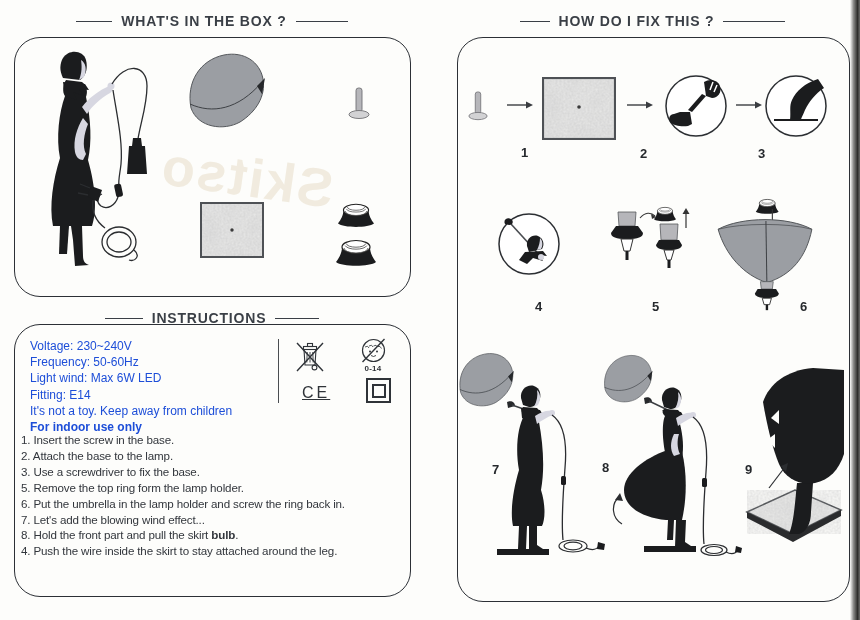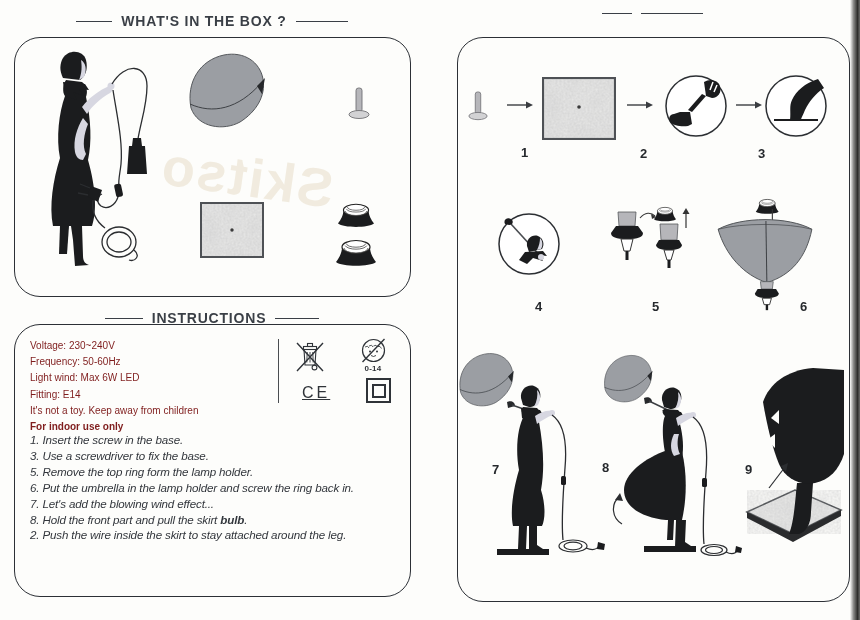--- a/index.html
+++ b/index.html
@@ -3,21 +3,21 @@
 <meta charset="utf-8">
 <style>
   html,body{margin:0;padding:0;background:#e9e9e7;}
   .sheet{position:relative;width:860px;height:620px;background:#fdfdfb;overflow:hidden;
          font-family:"Liberation Sans",sans-serif;color:#32363c;}
   .abs{position:absolute;}
   .hdr{display:flex;align-items:center;justify-content:center;gap:9px;
        font-size:14px;font-weight:700;letter-spacing:0.8px;color:#3a3f46;}
   .hdr .ln{border-top:1.6px solid #3a3f46;height:0;}
   .panel{border:1.6px solid #2c3036;border-radius:26px;background:transparent;}
-  .specs{font-size:10px;line-height:16.2px;color:#7f1d1d;white-space:nowrap;}
+  .specs{font-size:12px;line-height:16.2px;color:#1d4ed8;white-space:nowrap;}
   .specs .b{font-weight:700;}
   .steps{font-size:11.6px;line-height:15.9px;letter-spacing:-0.15px;color:#32363c;white-space:nowrap;}
   .stepnum{font-size:13px;font-weight:700;color:#26292d;}
   .wm{transform:scaleX(-1) rotate(-8deg);color:#efe9db;font-weight:700;font-size:54px;
       letter-spacing:2px;opacity:.85;}
   .cetxt{font-size:16px;letter-spacing:3px;color:#2f3338;}
   .agelbl{font-size:8px;font-weight:700;color:#2f3338;text-align:center;letter-spacing:.3px;}
   .sq2{border:2.3px solid #2f3338;display:flex;align-items:center;justify-content:center;}
   .sq2 .in{border:2.3px solid #2f3338;width:10px;height:10px;}
   svg{display:block;}
@@ -149,32 +149,34 @@
     </svg>
     <div class="agelbl">0-14</div>
   </div>
 
   <div class="abs cetxt" style="left:302px;top:384px;text-decoration:underline;">CE</div>
 
   <div class="abs sq2" style="left:366px;top:378px;width:21px;height:21px;">
     <div class="in"></div>
   </div>
 
-  <div class="abs steps" style="left:30px;top:432px;font-style:italic;">
+  <div class="abs steps" style="left:21px;top:432px;">
     <div>1. Insert the screw in the base.</div>
+    <div>2. Attach the base to the lamp.</div>
     <div>3. Use a screwdriver to fix the base.</div>
     <div>5. Remove the top ring form the lamp holder.</div>
     <div>6. Put the umbrella in the lamp holder and screw the ring back in.</div>
     <div>7. Let's add the blowing wind effect...</div>
     <div><span>8. Hold the front part and pull the skirt </span><span style="font-weight:700">bulb</span><span>.</span></div>
-    <div>2. Push the wire inside the skirt to stay attached around the leg.</div>
+    <div>4. Push the wire inside the skirt to stay attached around the leg.</div>
   </div>
 
   <div class="abs hdr" style="left:457px;top:13px;width:391px;">
     <span class="ln" style="width:30px"></span>
+    <span>HOW DO I FIX THIS ?</span>
     <span class="ln" style="width:62px"></span>
   </div>
   <div class="abs panel" style="left:457px;top:37px;width:391px;height:563px;"></div>
 
   <svg class="abs" style="left:468px;top:90px" width="20" height="33" viewBox="0 0 22 36">
       <use href="#sym-screw"></use>
     </svg>
 
   <svg class="abs" style="left:505px;top:98px" width="30" height="14" viewBox="0 0 30 14">
     <path d="M2,7 L24,7" stroke="#3a3d41" stroke-width="1.4" fill="none"></path>

